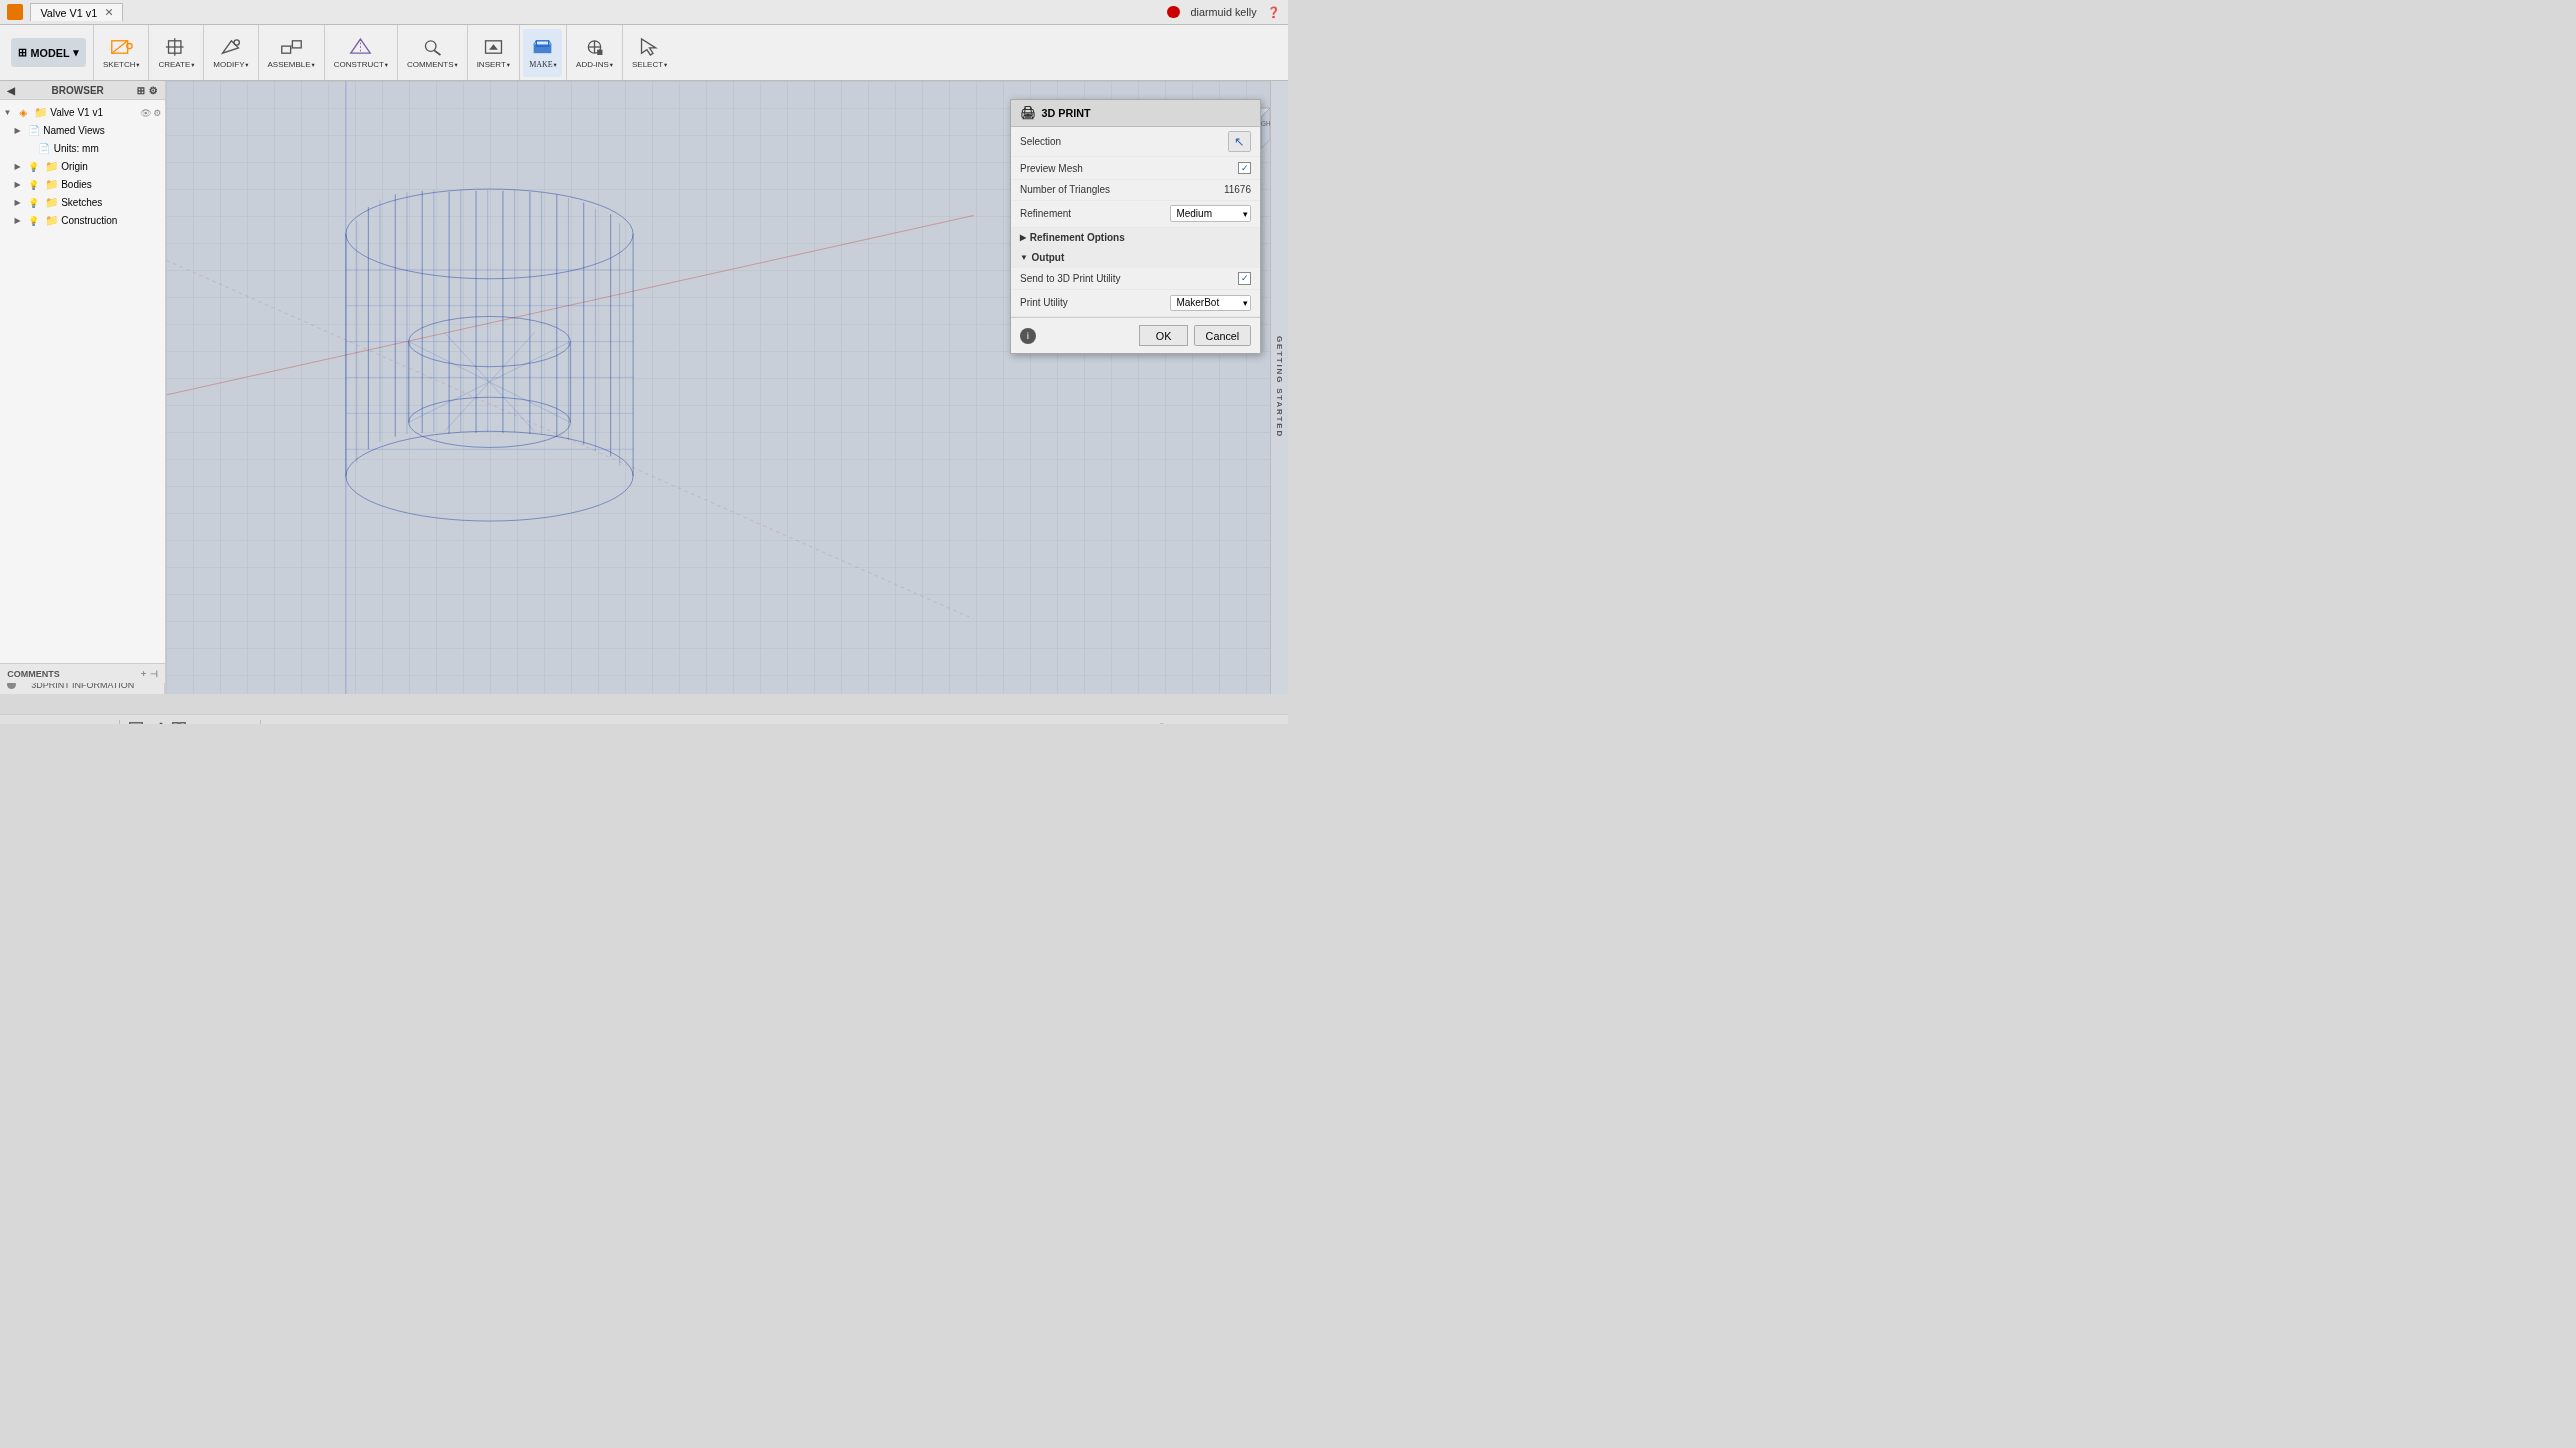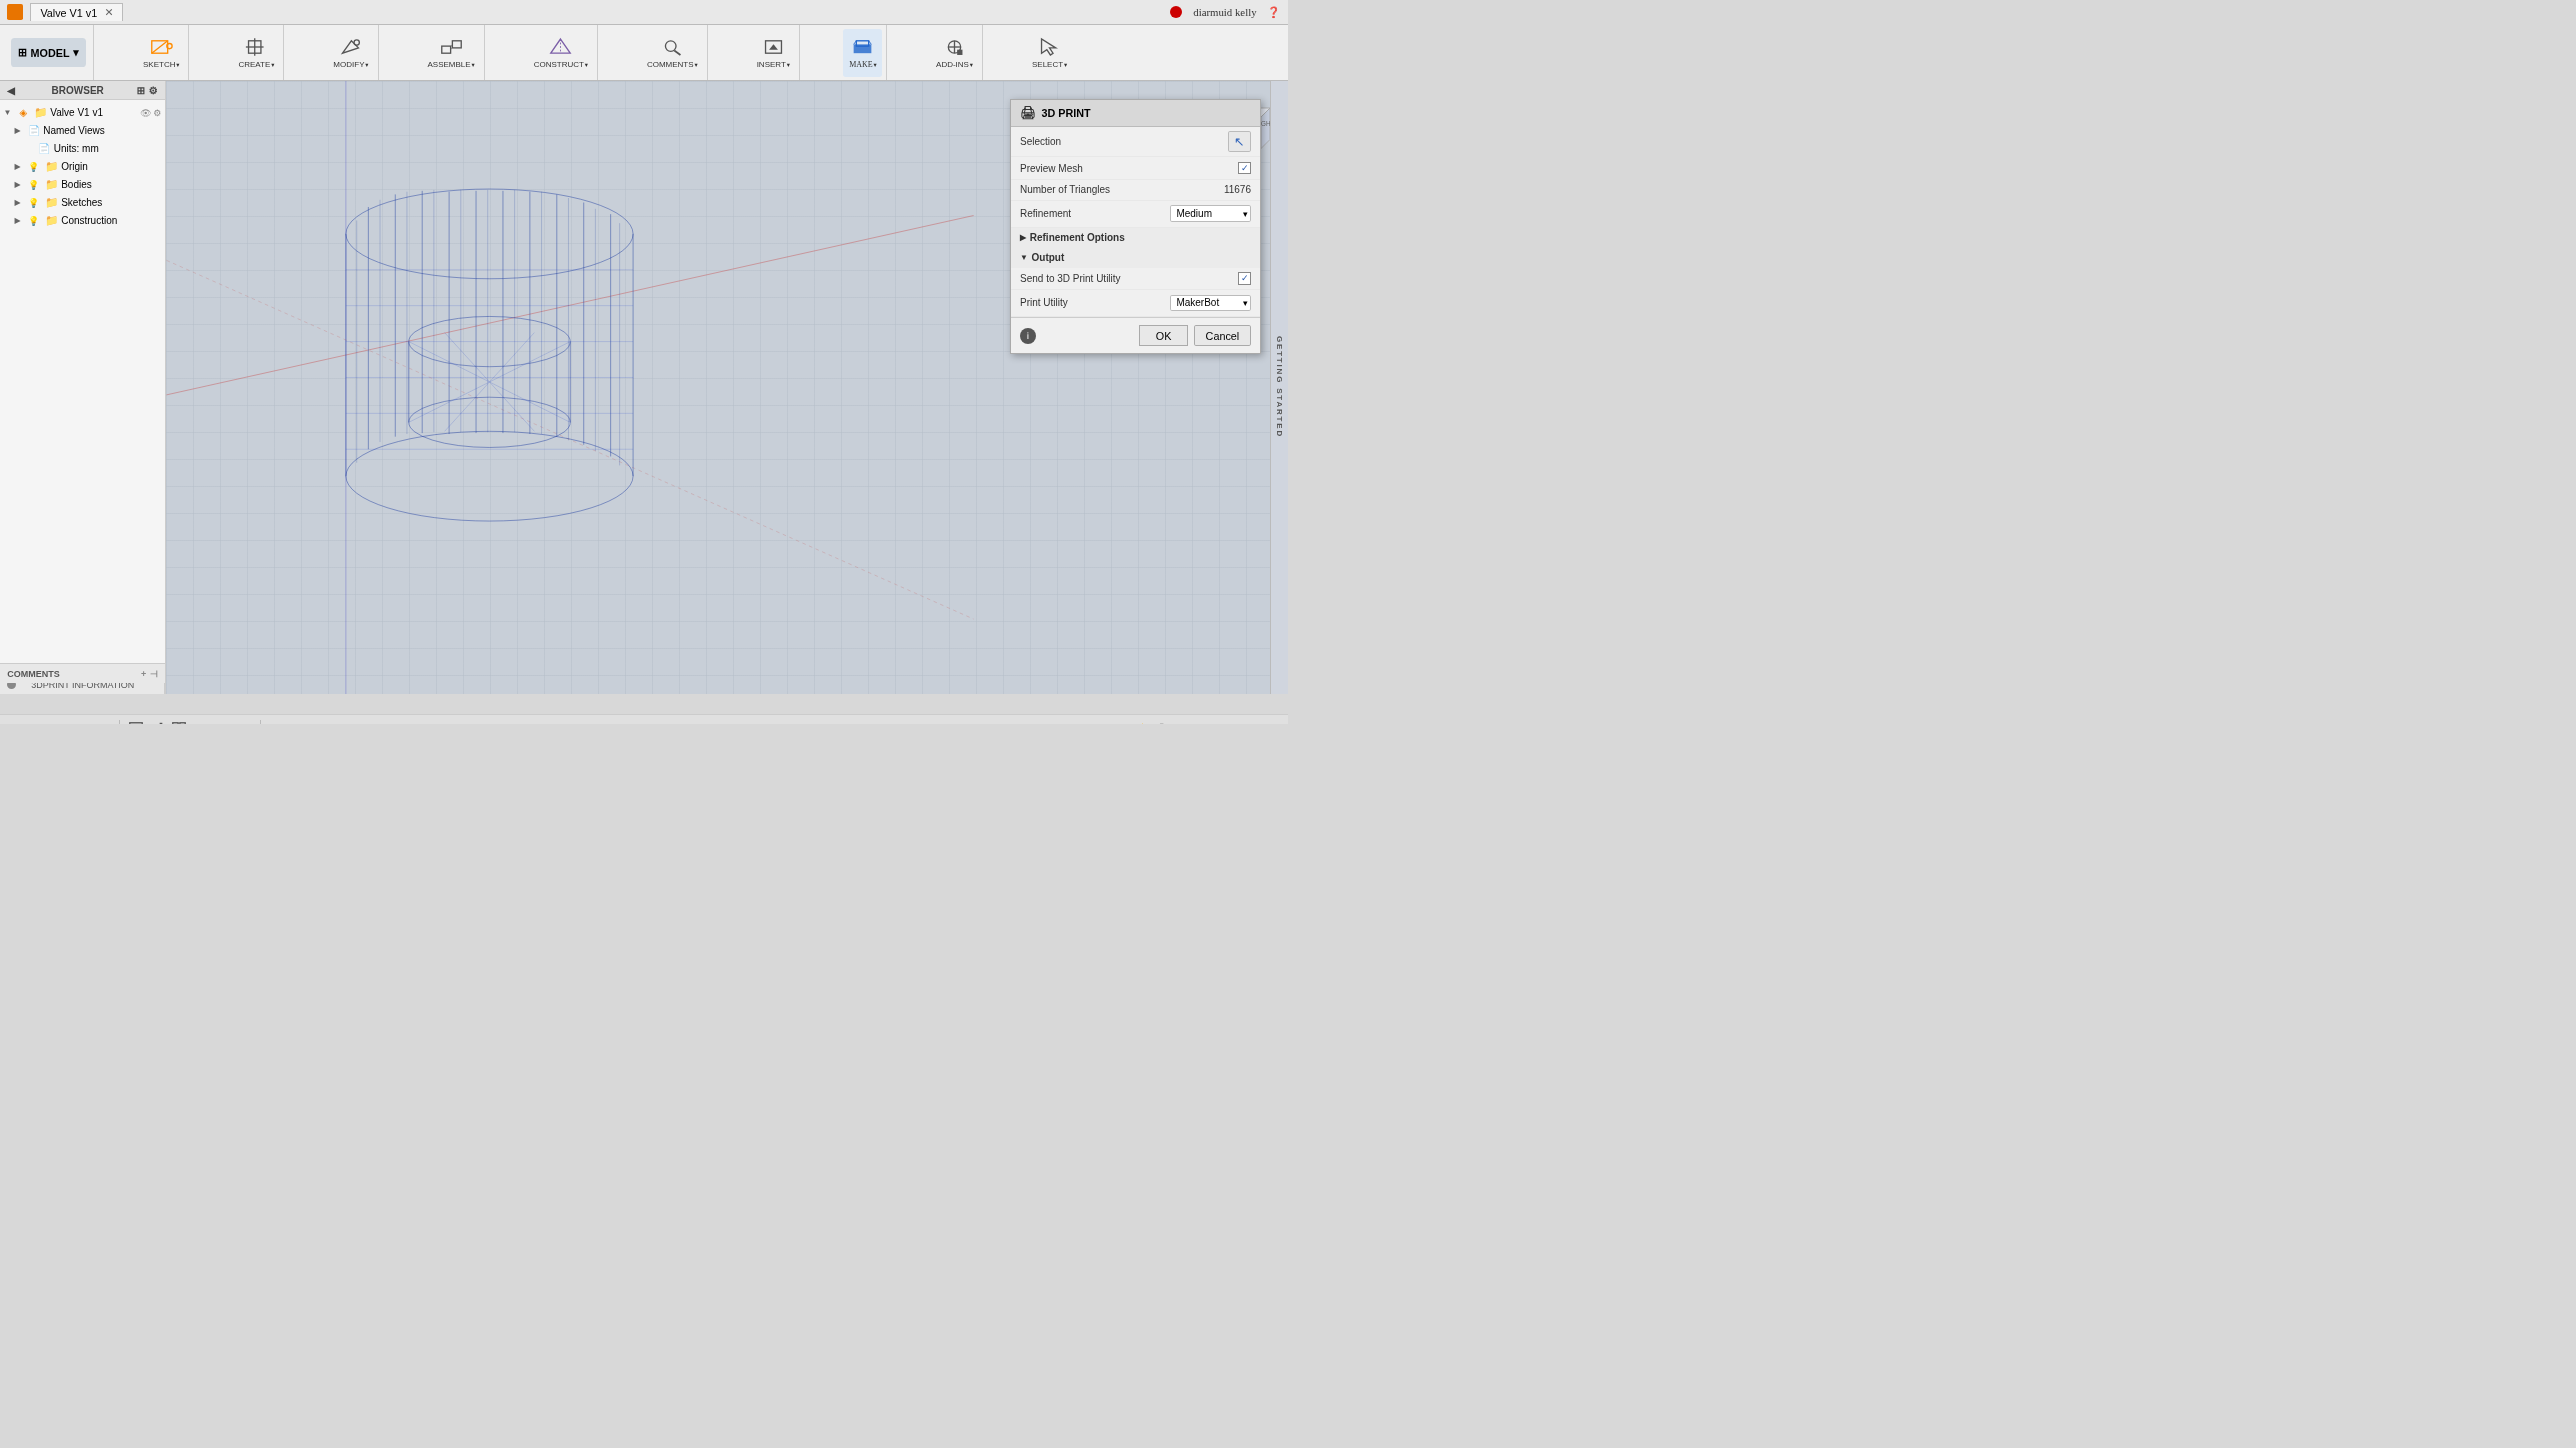--- a/index.html
+++ b/index.html
@@ -3,28 +3,28 @@
   <meta charset="utf-8">
   <style>
     * { box-sizing: border-box; margin: 0; padding: 0; }
     body { font-family: 'Segoe UI', Arial, sans-serif; font-size: 11.7px; background: #d8d8d8; width: 1288px; height: 724px; overflow: hidden; position: relative; }
 
     
     #title-bar { display: flex; align-items: center; background: #e8e8e8; height: 25px; border-bottom: 0.9px solid #bbb; padding: 0 7.2px; }
     #title-bar .app-logo { width: 16px; height: 16px; background: #e87400; border-radius: 1.8px; margin-right: 7.2px; display: flex; align-items: center; justify-content: center; }
     #title-bar .tab { display: flex; align-items: center; background: #f5f5f5; border: 0.9px solid #bbb; border-bottom: none; padding: 1.8px 9px; font-size: 10.8px; margin-right: 3.6px; }
     #title-bar .tab .close-icon { margin-left: 7.2px; color: #666; cursor: pointer; }
-    #title-bar .right-controls { margin-left: auto; display: flex; align-items: center; gap: 10.8px; font-size: 10.8px; color: #333; font-family: Liberation Serif, serif; }
+    #title-bar .right-controls { margin-left: auto; display: flex; align-items: center; gap: 10.8px; font-size: 10.8px; color: #333; }
     #title-bar .record-btn { width: 12.6px; height: 12.6px; background: #cc0000; border-radius: 50%; }
 
     
     #toolbar { display: flex; align-items: stretch; background: #f0f0f0; height: 56px; border-bottom: 0.9px solid #bbb; padding: 0 3.6px; }
     .toolbar-group { display: flex; align-items: center; padding: 0 3.6px; border-right: 0.9px solid #ccc; gap: 1.8px; position: relative; }
     .toolbar-group:last-child { border-right: none; }
-    .toolbar-btn { display: flex; flex-direction: column; align-items: center; justify-content: center; padding: 3.6px 5.4px; cursor: pointer; border-radius: 2.7px; min-width: 39px; height: 48px; font-size: 9px; color: #333; gap: 1.8px; margin-left: 40px; }
+    .toolbar-btn { display: flex; flex-direction: column; align-items: center; justify-content: center; padding: 3.6px 5.4px; cursor: pointer; border-radius: 2.7px; min-width: 39px; height: 48px; font-size: 9px; color: #333; gap: 1.8px; }
     .toolbar-btn .btn-icon { width: 25px; height: 21.5px; display: flex; align-items: center; justify-content: center; }
     .toolbar-btn .btn-label { font-size: 8px; white-space: nowrap; display: flex; align-items: center; gap: 0.9px; }
     .toolbar-btn .dropdown-arrow { font-size: 6.3px; }
     .model-btn { background: #d0d8e0; border-radius: 3.6px; padding: 3.6px 7.2px; font-size: 10.8px; font-weight: bold; display: flex; align-items: center; gap: 3.6px; cursor: pointer; height: 29px; margin: auto 3.6px; }
 
     
     .icon-sketch { color: #ff8c00; }
     .icon-construct { color: #7b5ea7; }
     .icon-make { color: #2266cc; }
 

